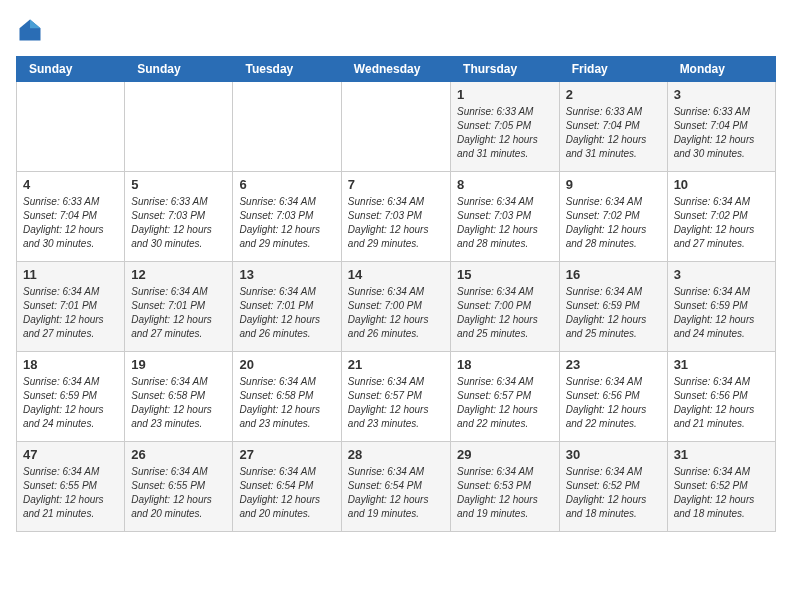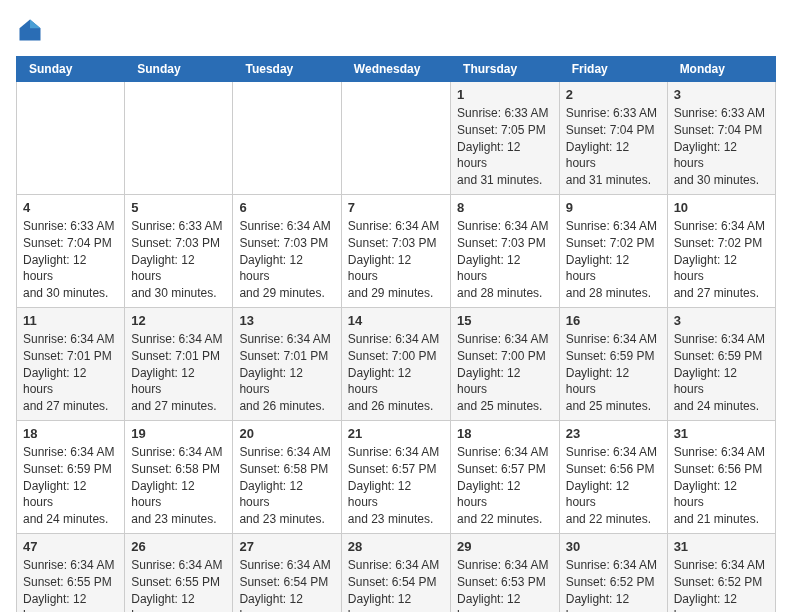--- a/index.html
+++ b/index.html
@@ -75,23 +75,24 @@
       background: #fff;
     }
     .day-number {
       font-size: 13px;
       font-weight: bold;
       color: #333;
       display: block;
       margin-bottom: 3px;
     }
     .day-info {
-      font-size: 12px;
+      font-size: 10px;
       color: #333;
       line-height: 1.4;
+      font-style: italic;
     }
     .empty-cell {
       background: #fff !important;
     }
   </style>
 </head>
 <body>
 
 <div class="header">
   <div class="logo">

